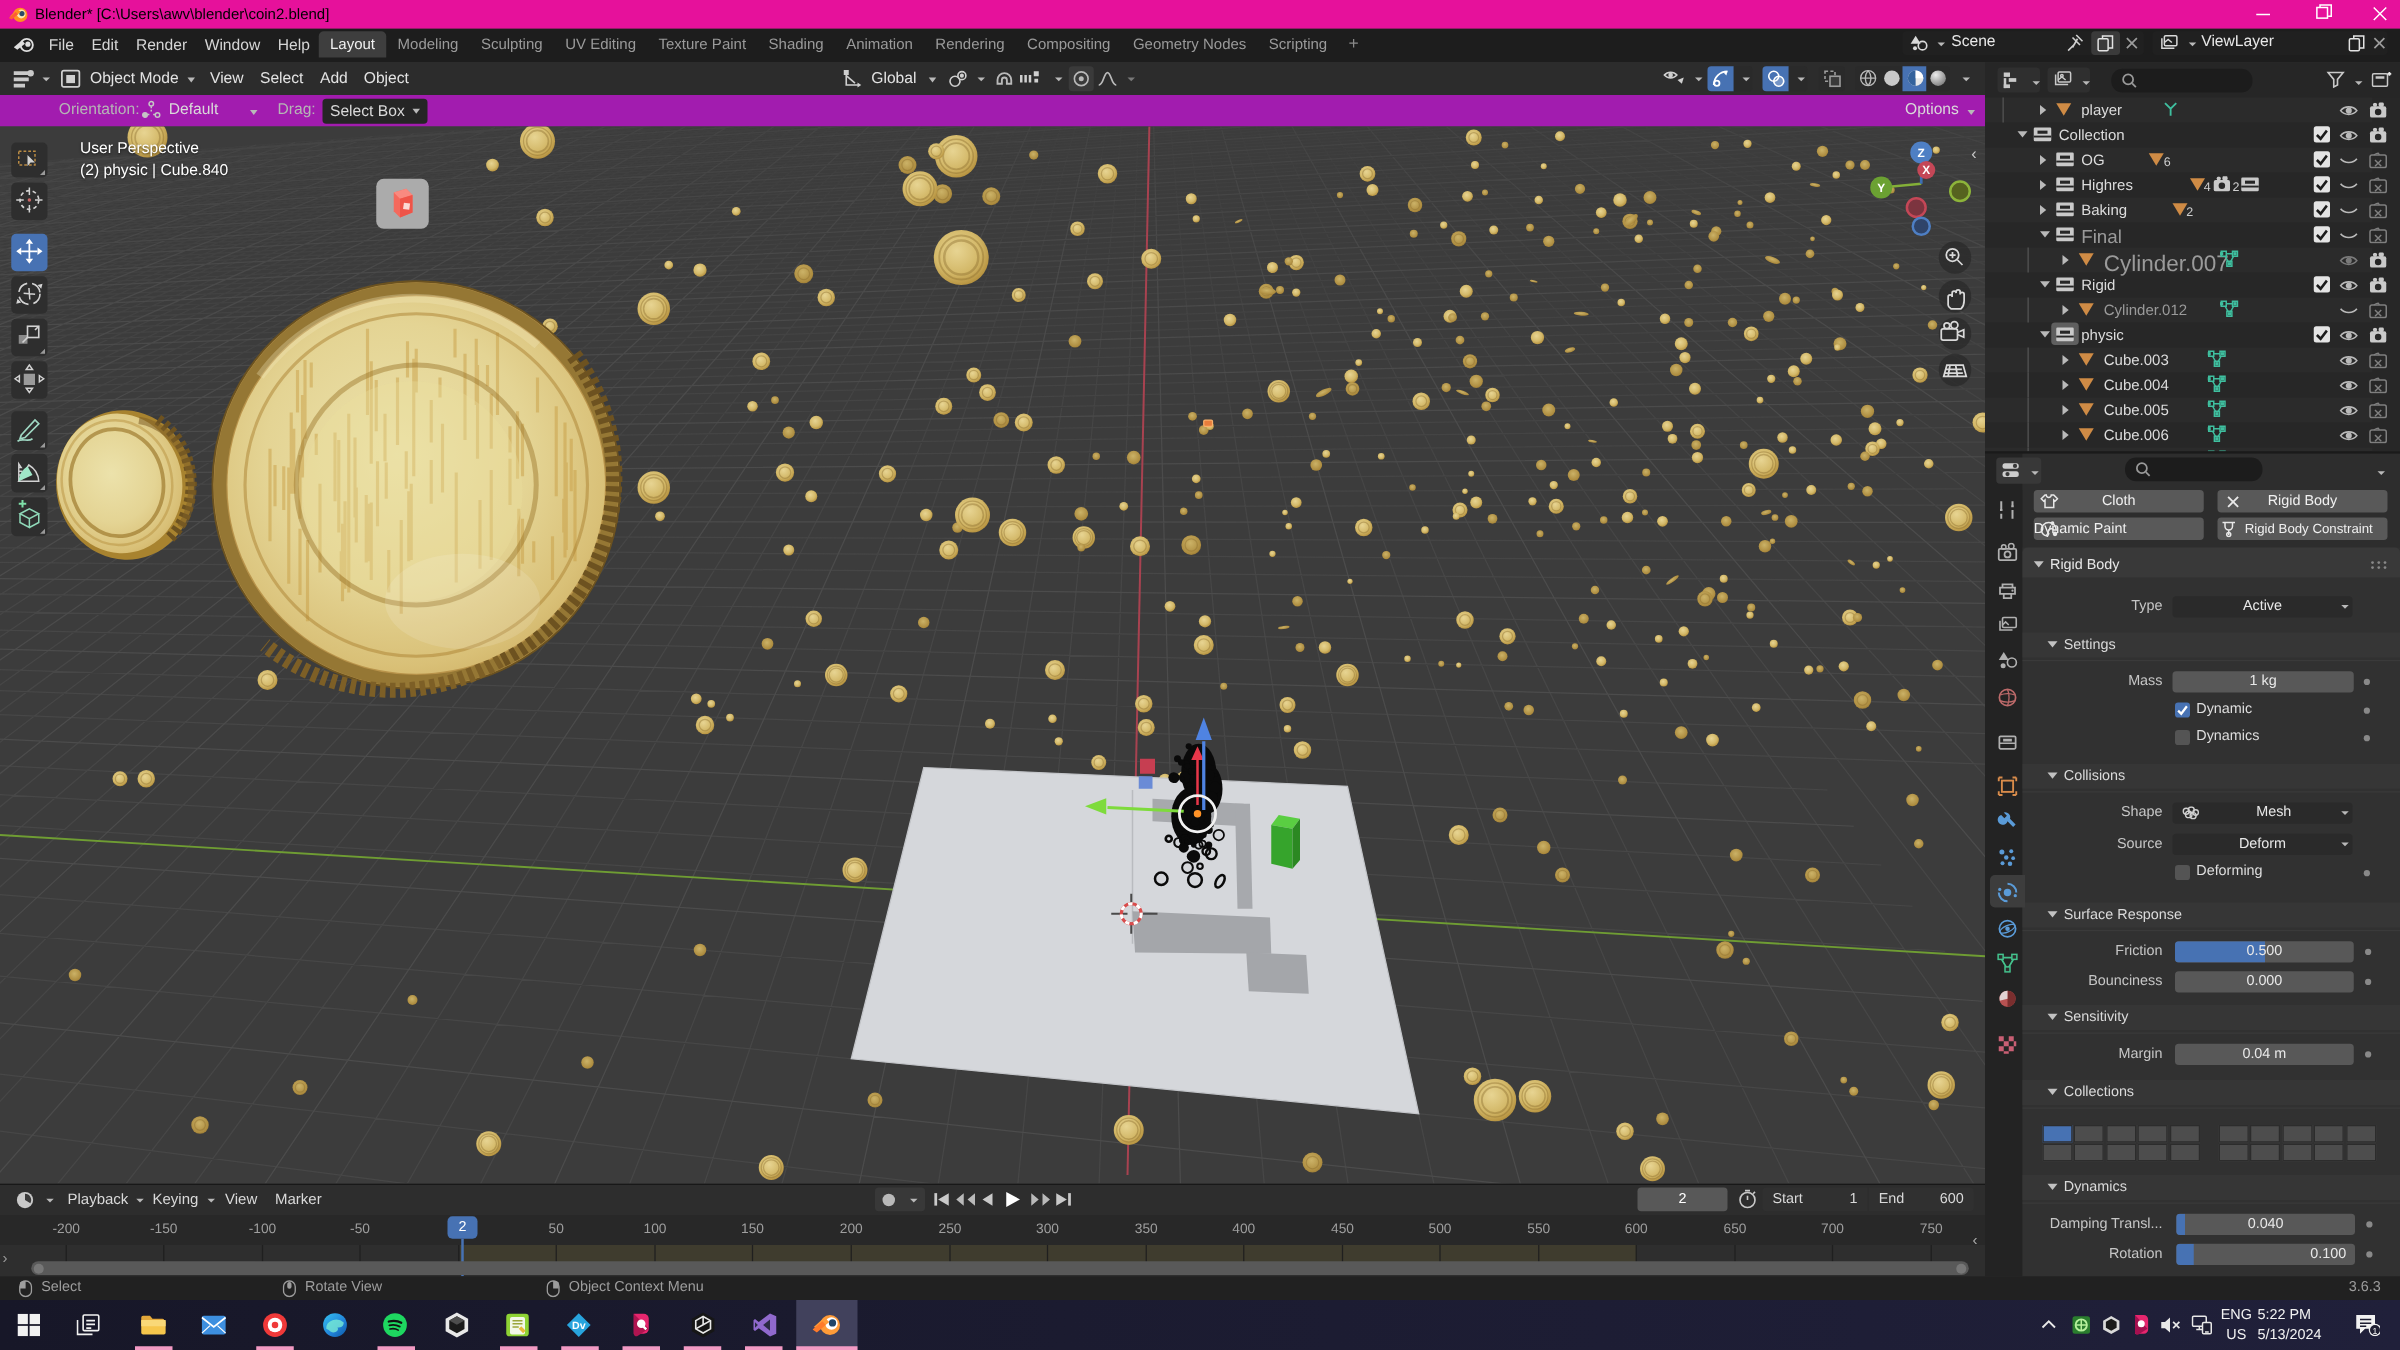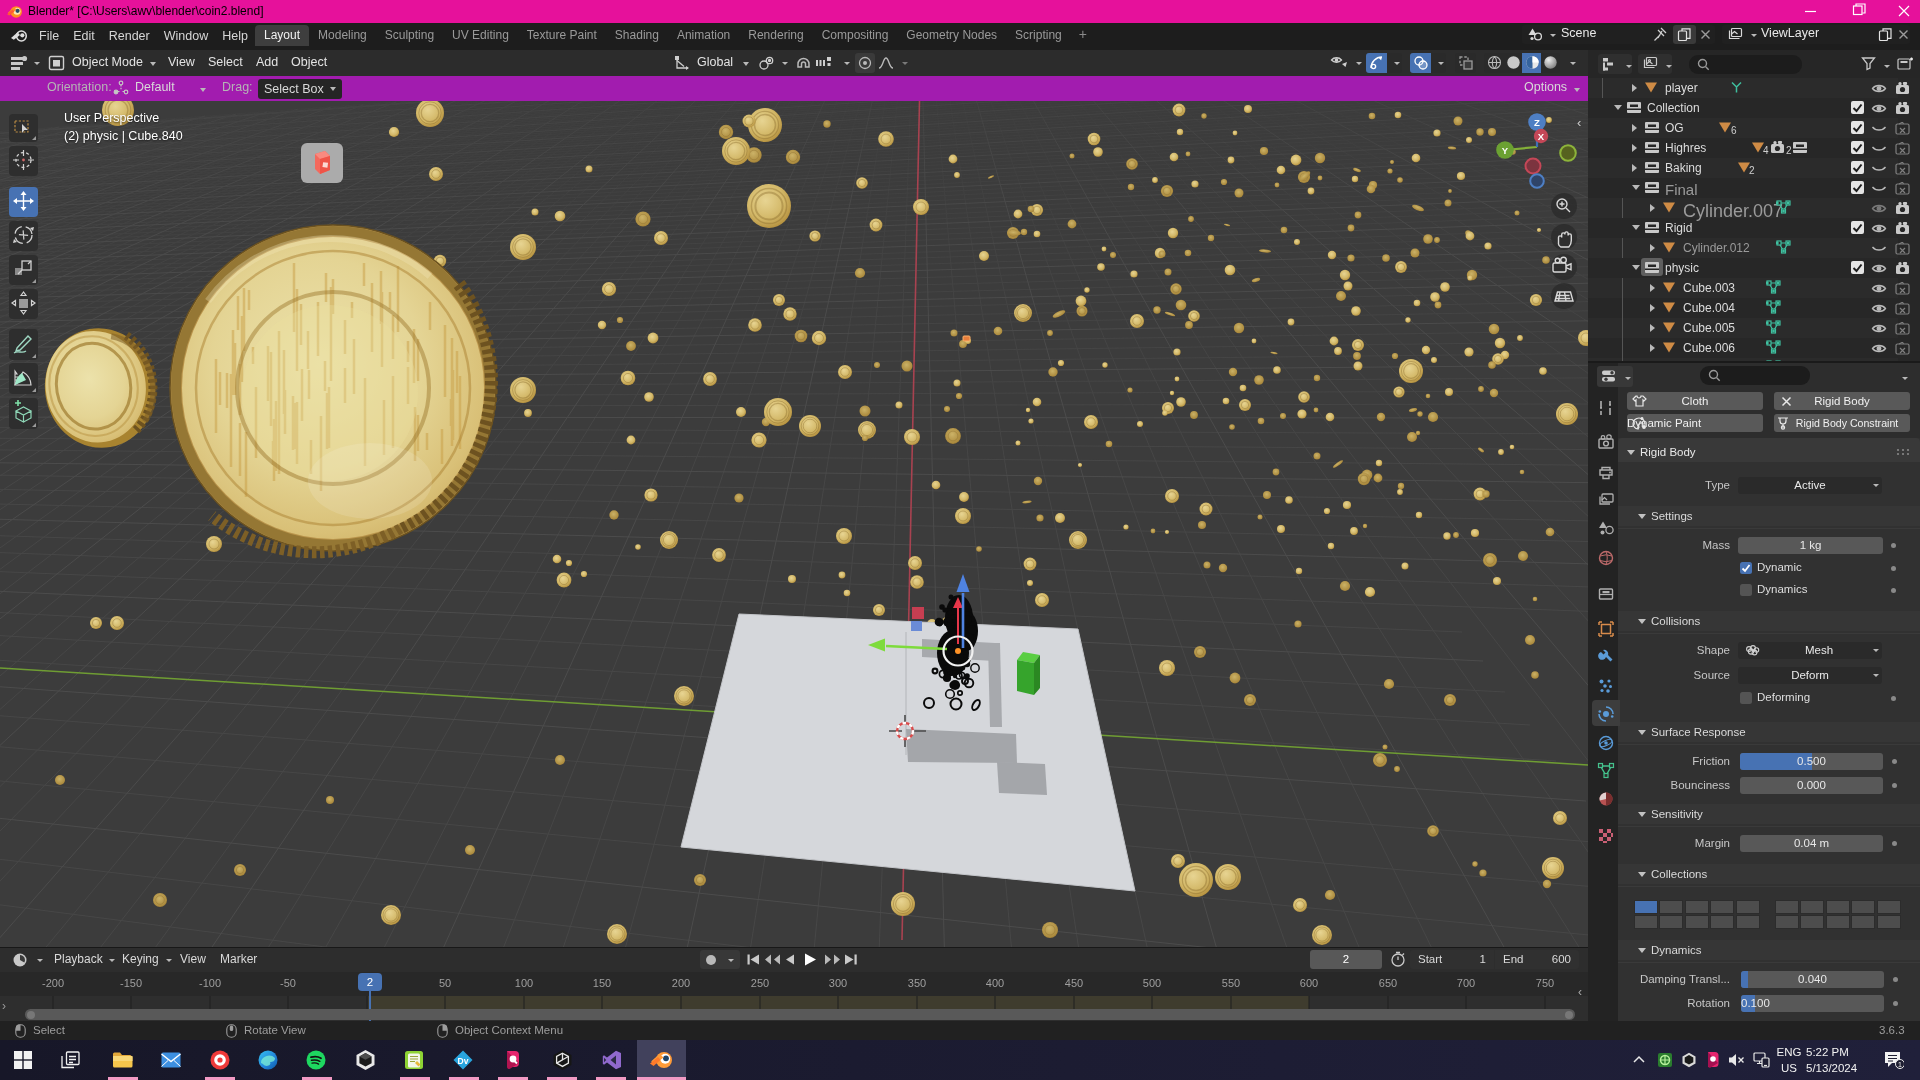--- a/index.html
+++ b/index.html
@@ -1532,21 +1532,21 @@
 <div class="abs" style="left:1618px;top:962px;width:302px;height:1px;background:#3a3a3a"></div>
 <div class="lbl" style="left:1628px;top:971px;width:102px">Damping Transl...</div>
 <div class="fld lt" style="left:1741px;top:971px;width:143px;overflow:hidden">
     <div class="abs" style="left:0;top:0;width:7px;height:17px;background:#4772b3"></div>
     <div class="abs" style="width:143px;text-align:center">0.040</div>
   </div>
 <div class="dot" style="left:1893px;top:977px"></div>
 <div class="lbl" style="left:1628px;top:995px;width:102px">Rotation</div>
 <div class="fld lt" style="left:1741px;top:995px;width:143px;overflow:hidden">
     <div class="abs" style="left:0;top:0;width:14px;height:17px;background:#4772b3"></div>
-    <div class="abs" style="width:136px;text-align:left">0.100</div>
+    <div class="abs" style="width:136px;text-align:right">0.100</div>
   </div>
 <div class="dot" style="left:1893px;top:1001px"></div>
 <svg class="abs" style="left:1597px;top:399px" width="18" height="18" viewBox="0 0 18 18">
     <path d="M4,2 v7 m0,3 v4 M3,9 h2 M13,2 v4 m0,3 v7 M12,6 h2" stroke="#b0b0b0" stroke-width="1.6" fill="none"></path>
   </svg>
 <svg class="abs" style="left:1597px;top:434px" width="18" height="18" viewBox="0 0 18 18">
     <rect x="2" y="5" width="14" height="9" rx="1" fill="none" stroke="#b0b0b0" stroke-width="1.4"></rect>
     <circle cx="6" cy="3.5" r="1.8" fill="none" stroke="#b0b0b0" stroke-width="1.2"></circle>
     <circle cx="12" cy="3" r="2.2" fill="none" stroke="#b0b0b0" stroke-width="1.2"></circle>
     <circle cx="9" cy="9.5" r="2.4" fill="none" stroke="#b0b0b0" stroke-width="1.4"></circle>

